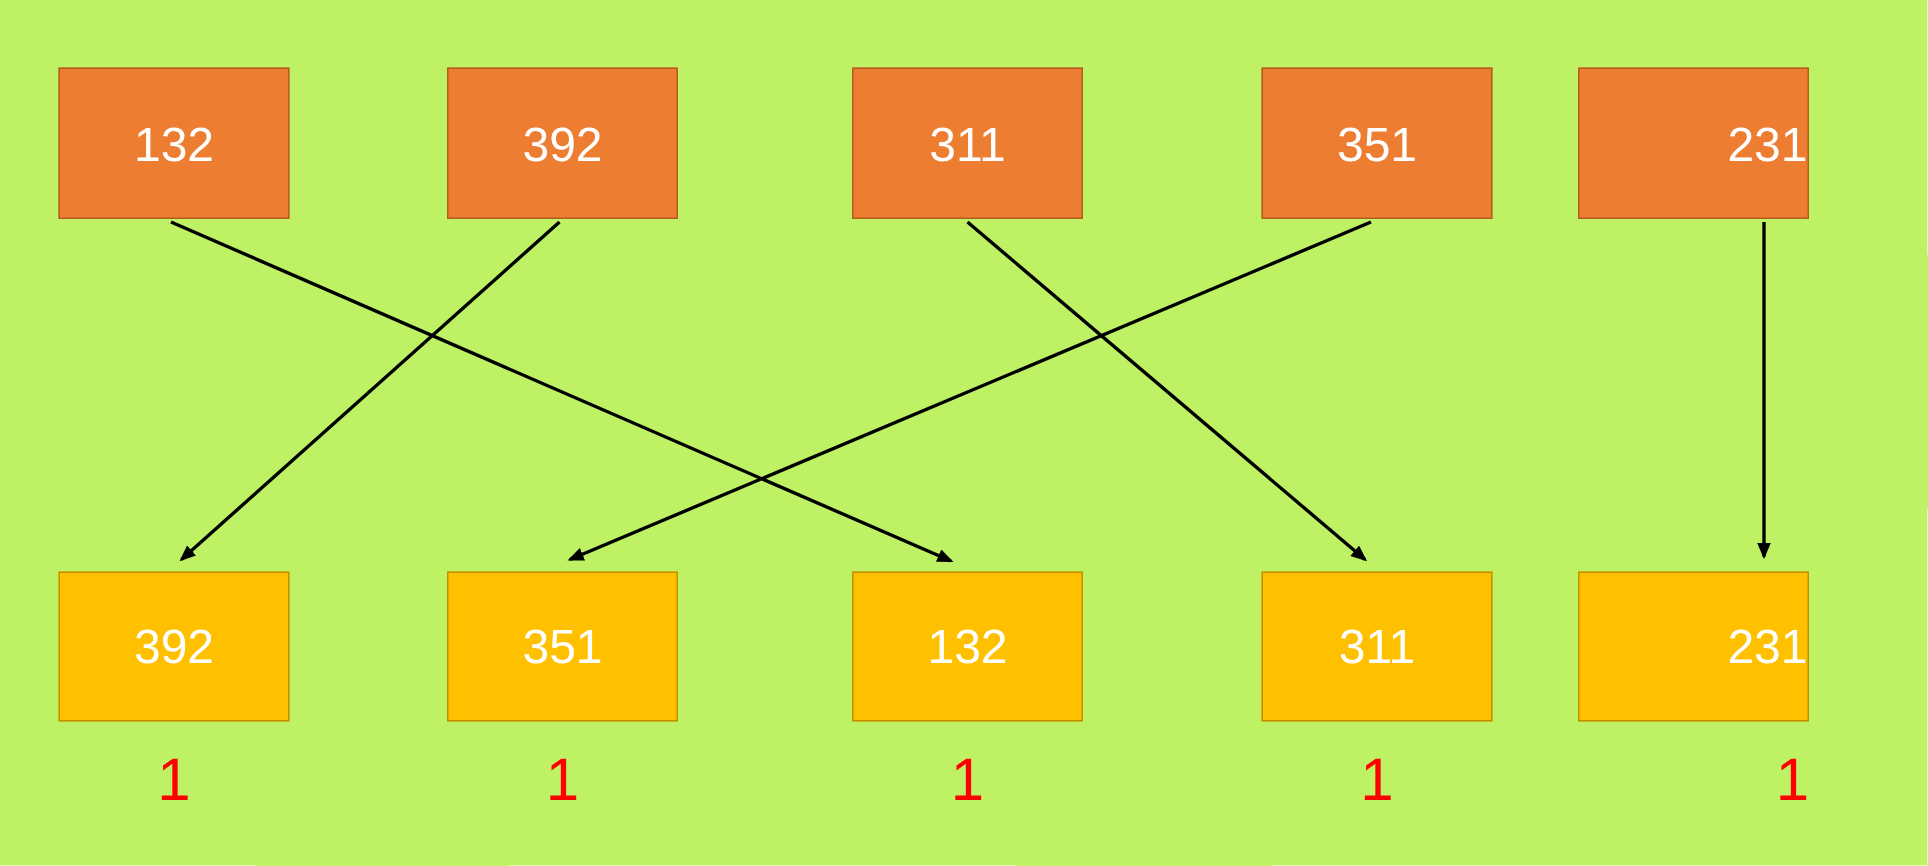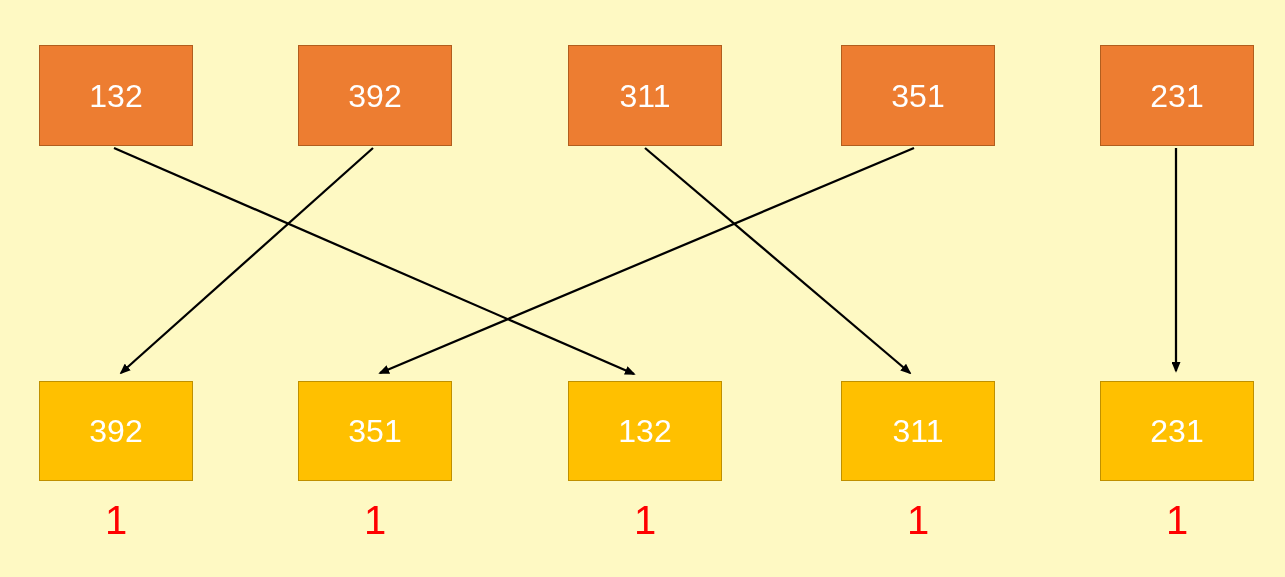--- a/index.html
+++ b/index.html
@@ -5,21 +5,21 @@
   html, body {
     margin: 0;
     padding: 0;
     background: #ffffff;
     font-family: "Liberation Sans", sans-serif;
   }
   .canvas {
     position: relative;
     width: 1285px;
     height: 577px;
-    background: #fef9c3;
+    background: #bef264;
     overflow: hidden;
   }
   .arrows-layer {
     position: absolute;
     left: 0;
     top: 0;
     width: 1285px;
     height: 577px;
     pointer-events: none;
   }
@@ -61,21 +61,21 @@
     align-items: center;
     justify-content: center;
     color: var(--count-color, #FF0000);
     font-size: 40px;
     line-height: 1;
   }
   .c1 { left: 39px; }
   .c2 { left: 298px; }
   .c3 { left: 568px; }
   .c4 { left: 841px; }
-  .c5 { left: 1100px; }
+  .c5 { left: 1052px; justify-content: flex-end; }
 </style>
 </head>
 <body>
 
 <div class="canvas">
 
   <svg class="arrows-layer" viewBox="0 0 1285 577" width="1285" height="577" xmlns="http://www.w3.org/2000/svg">
     <defs>
       <marker id="arrowhead" viewBox="0 0 12 10" markerWidth="11" markerHeight="9" refX="10" refY="5" orient="auto" markerUnits="userSpaceOnUse">
         <path d="M0,0 L12,5 L0,10 Z" fill="#000000"></path>

